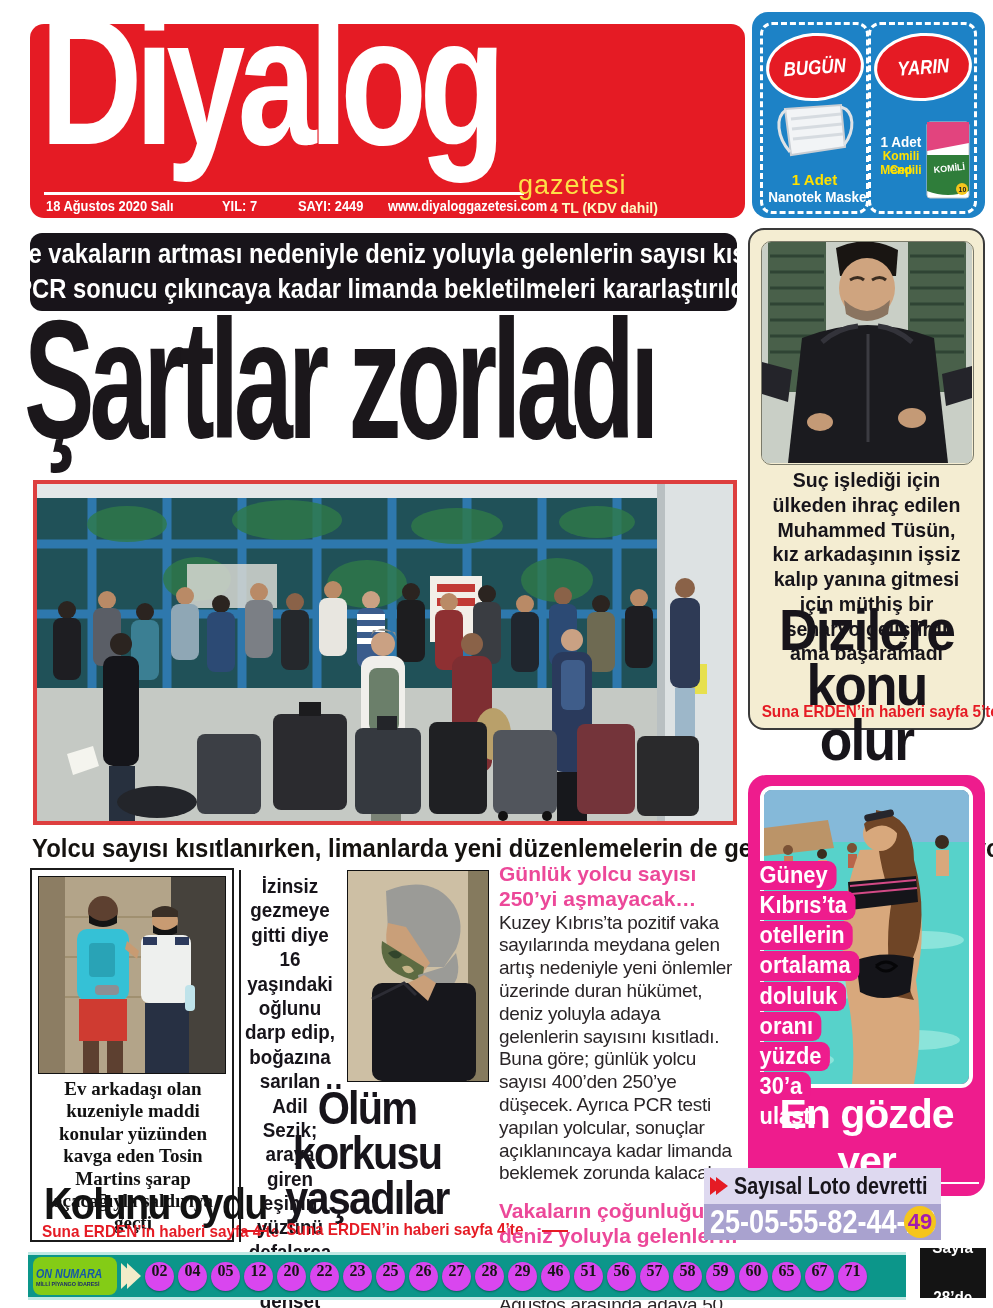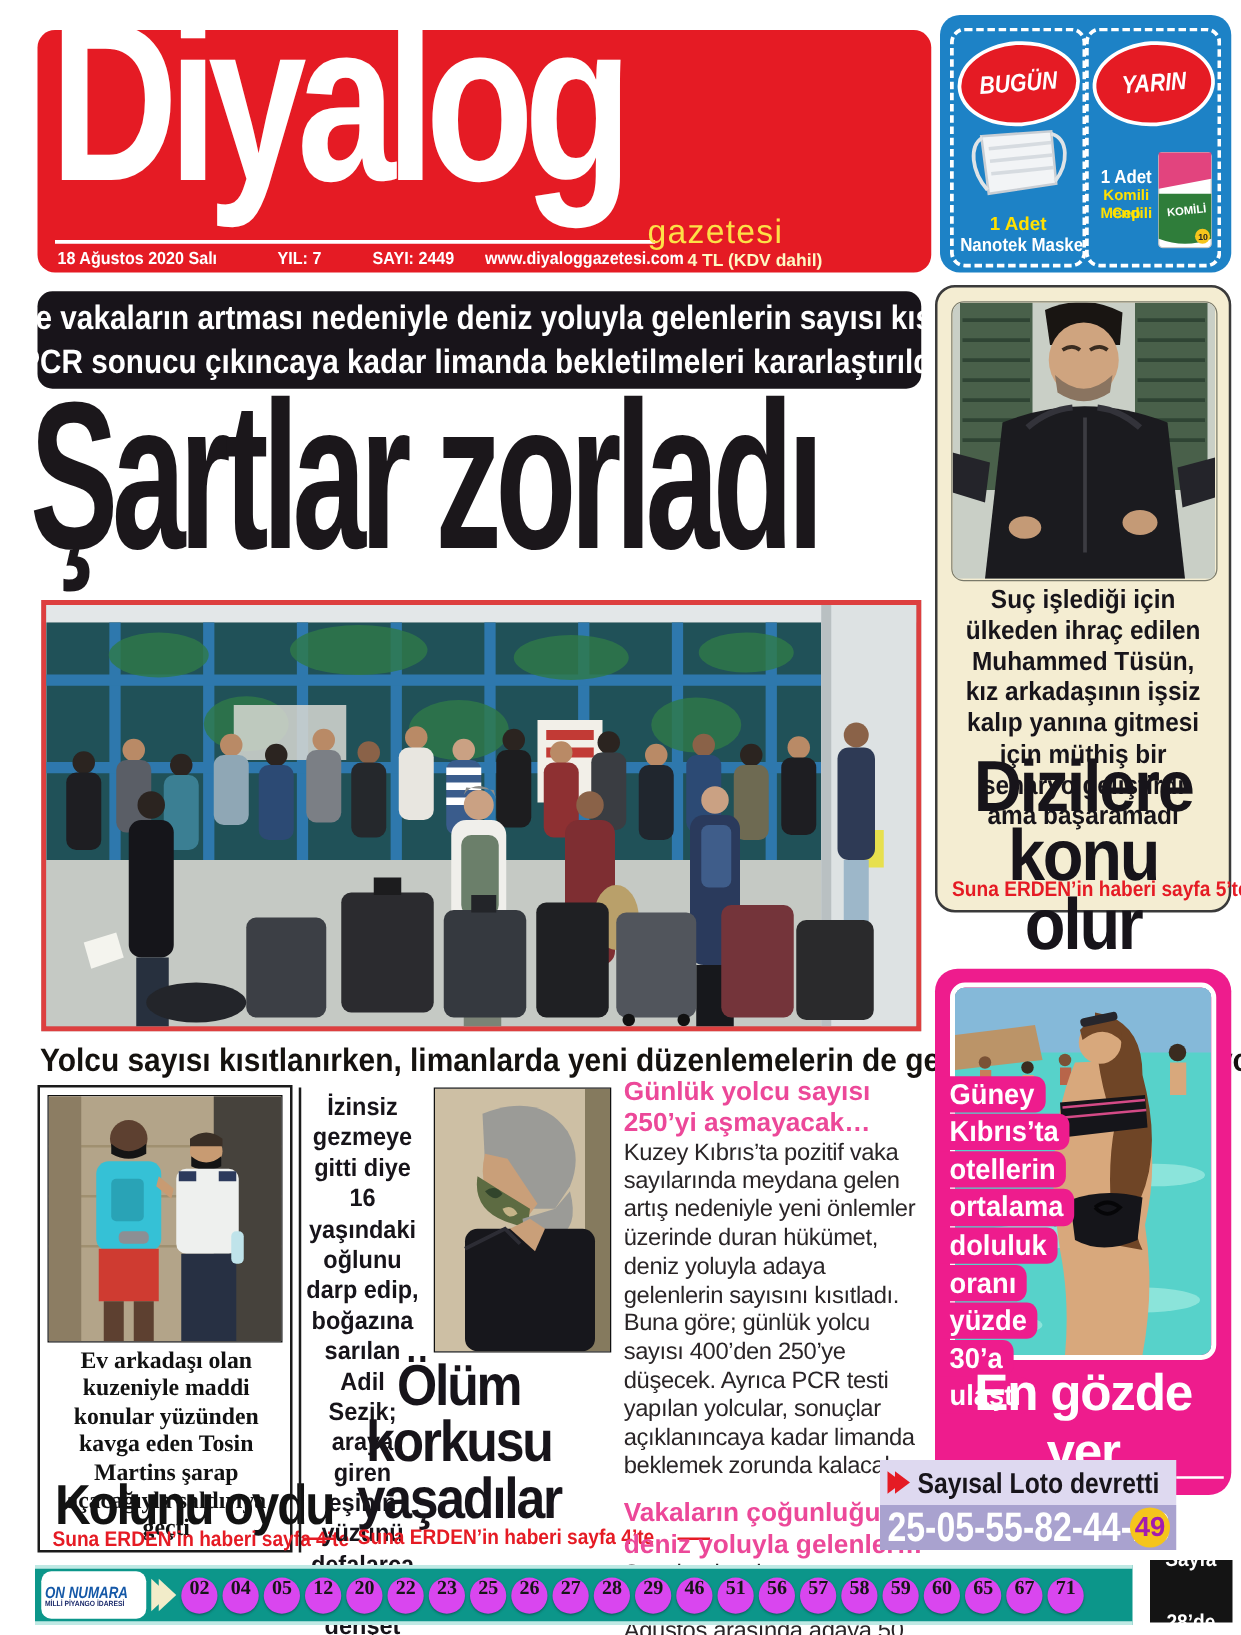--- a/index.html
+++ b/index.html
@@ -84,21 +84,21 @@
   .lototitle{color:#17141a;font-weight:700;font-size:23px;transform:scaleX(.86);transform-origin:left center;white-space:nowrap;}
   .lotorow2{position:absolute;left:0;top:36px;width:100%;height:36px;background:#a9a2cf;display:flex;align-items:center;}
   .lotonums{color:#fff;font-weight:700;font-size:33px;letter-spacing:0;transform:scaleX(.82);transform-origin:left center;white-space:nowrap;}
   .lotoextra{position:absolute;right:5px;top:2px;width:32px;height:32px;border-radius:50%;background:#f5c51c;
              color:#a21caf;font-weight:700;font-size:22px;display:flex;align-items:center;justify-content:center;}
   .chev{width:0;height:0;border-top:9px solid transparent;border-bottom:9px solid transparent;border-left:12px solid #e51b24;}
 
   
   .strip{left:28px;top:1252px;width:878px;height:48px;background:#0c968a;border-top:3px solid #bfe9e4;
          border-bottom:3px solid #bfe9e4;box-sizing:border-box;display:flex;align-items:center;}
-  .logo{width:84px;height:38px;background:#ffffff;border-radius:8px;margin-left:5px;padding:1px 3px;box-sizing:border-box;
+  .logo{width:84px;height:38px;background:#84cc16;border-radius:8px;margin-left:5px;padding:1px 3px;box-sizing:border-box;
         display:flex;flex-direction:column;justify-content:center;}
   .logo .l1{color:#1558a7;font-weight:700;font-size:13px;font-style:italic;transform:scaleX(.82);transform-origin:left center;white-space:nowrap;}
   .logo .l2{color:#1b2a6b;font-weight:700;font-size:6px;transform:scaleX(.9);transform-origin:left center;white-space:nowrap;}
   .stripchev{width:0;height:0;border-top:13px solid transparent;border-bottom:13px solid transparent;border-left:14px solid #f2ecc9;margin-left:4px;}
   .ball{width:29px;height:29px;background:#d946ef;border-radius:50%;margin-left:4px;flex:0 0 auto;
         display:flex;align-items:flex-start;justify-content:center;box-shadow:0 1px 2px rgba(0,0,0,.35);}
   .ball span{font-family:"Liberation Serif",serif;font-weight:700;font-size:16px;color:#161616;}
   .pagebadge{left:920px;top:1248px;width:66px;height:50px;background:#141414;color:#fff;font-weight:700;font-size:17px;
              display:flex;flex-direction:column;align-items:center;justify-content:center;line-height:1.1;gap:31px;}
   .pagebadge div{transform:scaleX(.9);}

